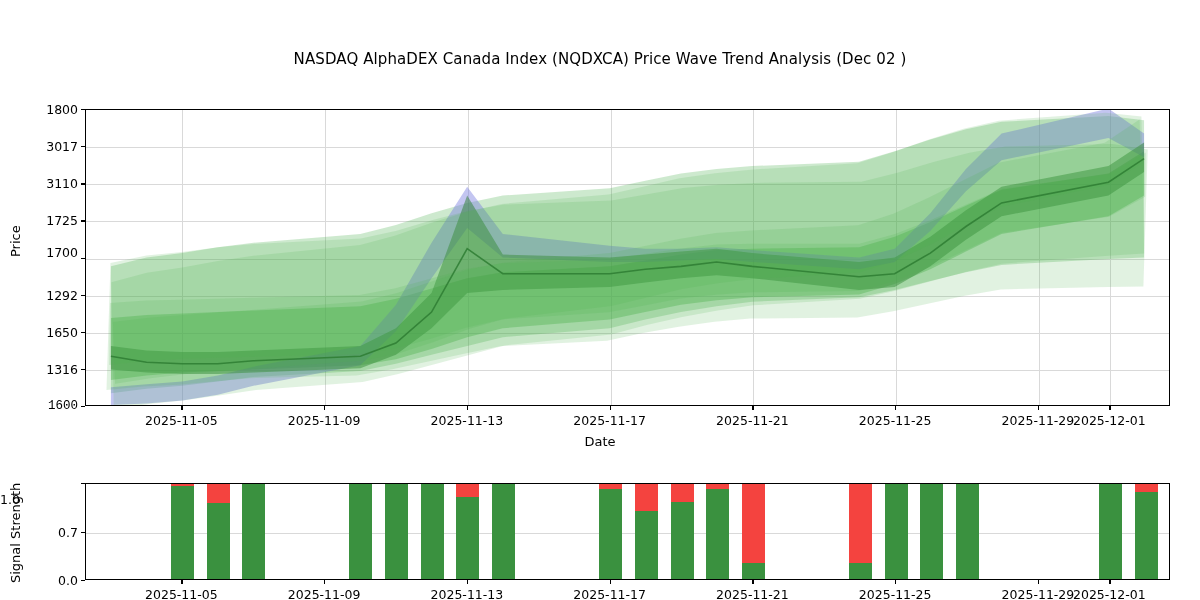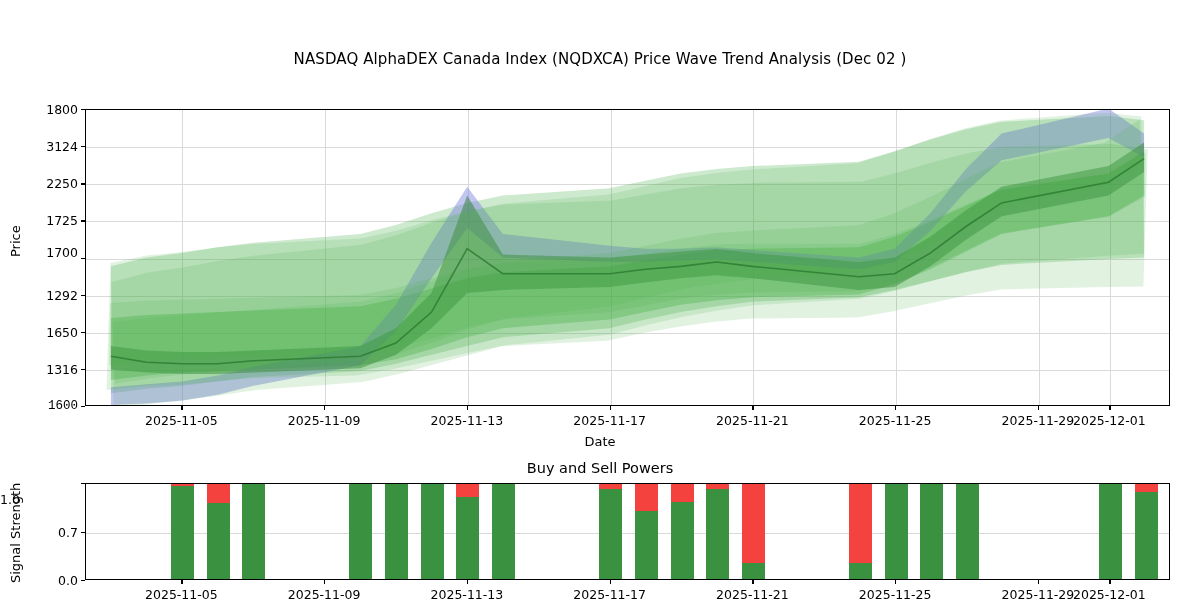--- a/index.html
+++ b/index.html
@@ -58,22 +58,22 @@
     </div>
 
   <div id="price-ylabel">Price</div>
   <div id="price-yticks" style="position: absolute; left: 0px; top: 0px; width: 78px;">
       <div class="tick" style="position: absolute; right: 0px; width: 100%; text-align: right; top: 363px; transform: translateY(-50%); font-family: Liberation Mono, monospace;">1600</div>
       <div class="tick" style="position: absolute; right: 0px; width: 100%; text-align: right; top: 325.875px; transform: translateY(-50%);">1316</div>
       <div class="tick" style="position: absolute; right: 0px; width: 100%; text-align: right; top: 288.75px; transform: translateY(-50%);">1650</div>
       <div class="tick" style="position: absolute; right: 0px; width: 100%; text-align: right; top: 251.625px; transform: translateY(-50%);">1292</div>
       <div class="tick" style="position: absolute; right: 0px; width: 100%; text-align: right; top: 209px; transform: translateY(-50%);">1700</div>
       <div class="tick" style="position: absolute; right: 0px; width: 100%; text-align: right; top: 177.375px; transform: translateY(-50%);">1725</div>
-      <div class="tick" style="position: absolute; right: 0px; width: 100%; text-align: right; top: 140.25px; transform: translateY(-50%);">2250</div>
-      <div class="tick" style="position: absolute; right: 0px; width: 100%; text-align: right; top: 103.125px; transform: translateY(-50%);">3124</div>
+      <div class="tick" style="position: absolute; right: 0px; width: 100%; text-align: right; top: 140.25px; transform: translateY(-50%);">3110</div>
+      <div class="tick" style="position: absolute; right: 0px; width: 100%; text-align: right; top: 103.125px; transform: translateY(-50%);">3017</div>
       <div class="tick" style="position: absolute; right: 0px; width: 100%; text-align: right; top: 66px; transform: translateY(-50%);">1800</div>
     </div>
   <div id="price-ytick-marks" style="position: absolute; left: 0px; top: 0px;">
       <div class="ytick-mark" style="left: 81px; top: 363px;"></div>
       <div class="ytick-mark" style="left: 81px; top: 325.875px;"></div>
       <div class="ytick-mark" style="left: 81px; top: 288.75px;"></div>
       <div class="ytick-mark" style="left: 81px; top: 251.625px;"></div>
       <div class="ytick-mark" style="left: 81px; top: 214.5px;"></div>
       <div class="ytick-mark" style="left: 81px; top: 177.375px;"></div>
       <div class="ytick-mark" style="left: 81px; top: 140.25px;"></div>
@@ -136,21 +136,20 @@
       <div class="xtick-mark" style="left: 324.128px; top: 363px;"></div>
       <div class="xtick-mark" style="left: 466.891px; top: 363px;"></div>
       <div class="xtick-mark" style="left: 609.655px; top: 363px;"></div>
       <div class="xtick-mark" style="left: 752.418px; top: 363px;"></div>
       <div class="xtick-mark" style="left: 895.181px; top: 363px;"></div>
       <div class="xtick-mark" style="left: 1037.94px; top: 363px;"></div>
       <div class="xtick-mark" style="left: 1109.33px; top: 363px;"></div>
     </div>
   <div id="price-xlabel">Date</div>
 
-  <div id="signal-title">Buy and Sell Powers</div>
   <div id="signal-ylabel">Signal Strength</div>
   <div id="signal-yticks" style="position: absolute; left: 0px; top: 0px; width: 78px;">
       <div class="tick" style="position: absolute; right: 0px; width: 100%; text-align: right; top: 537px; transform: translateY(-50%);">0.0</div>
       <div class="tick" style="position: absolute; right: 0px; width: 100%; text-align: right; top: 488.5px; transform: translateY(-50%);">0.7</div>
       <div class="tick" style="position: absolute; right: 0px; width: 100%; top: 456px; transform: translateY(-50%);">1.0</div>
     </div>
   <div id="signal-ytick-marks" style="position: absolute; left: 0px; top: 0px;">
       <div class="ytick-mark" style="left: 81px; top: 537px;"></div>
       <div class="ytick-mark" style="left: 81px; top: 488.5px;"></div>
       <div class="ytick-mark" style="left: 81px; top: 440px;"></div>

